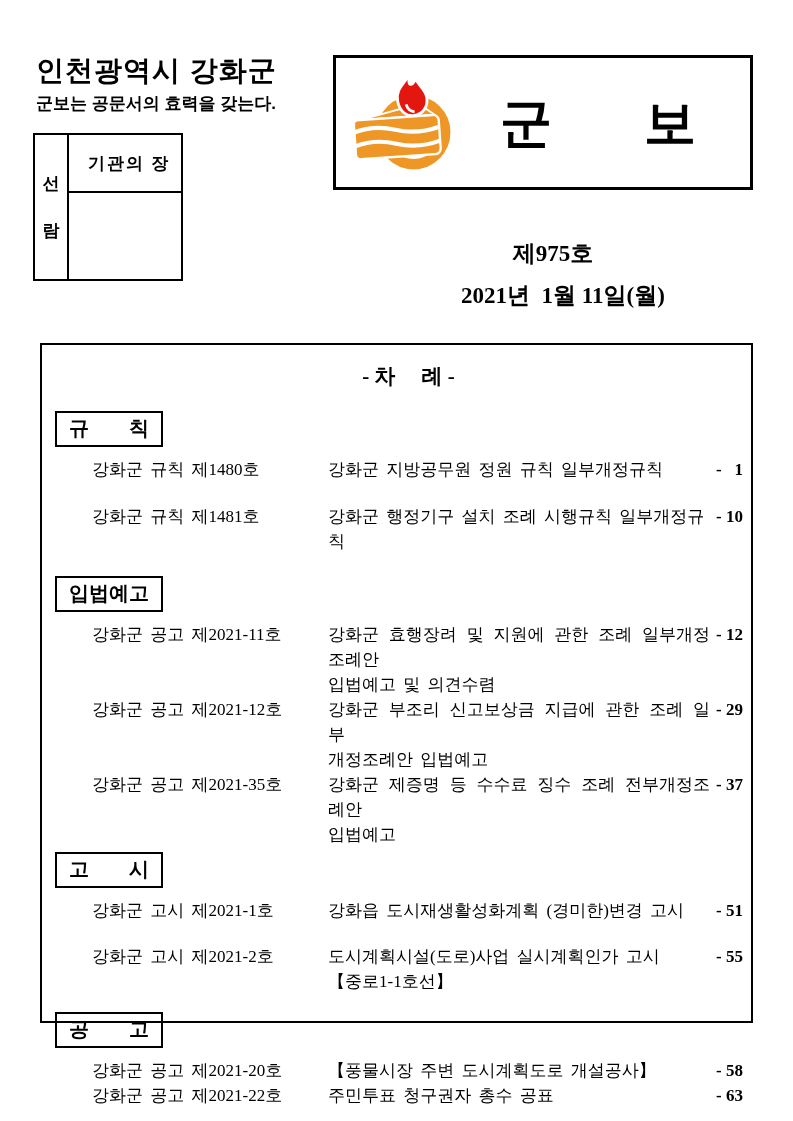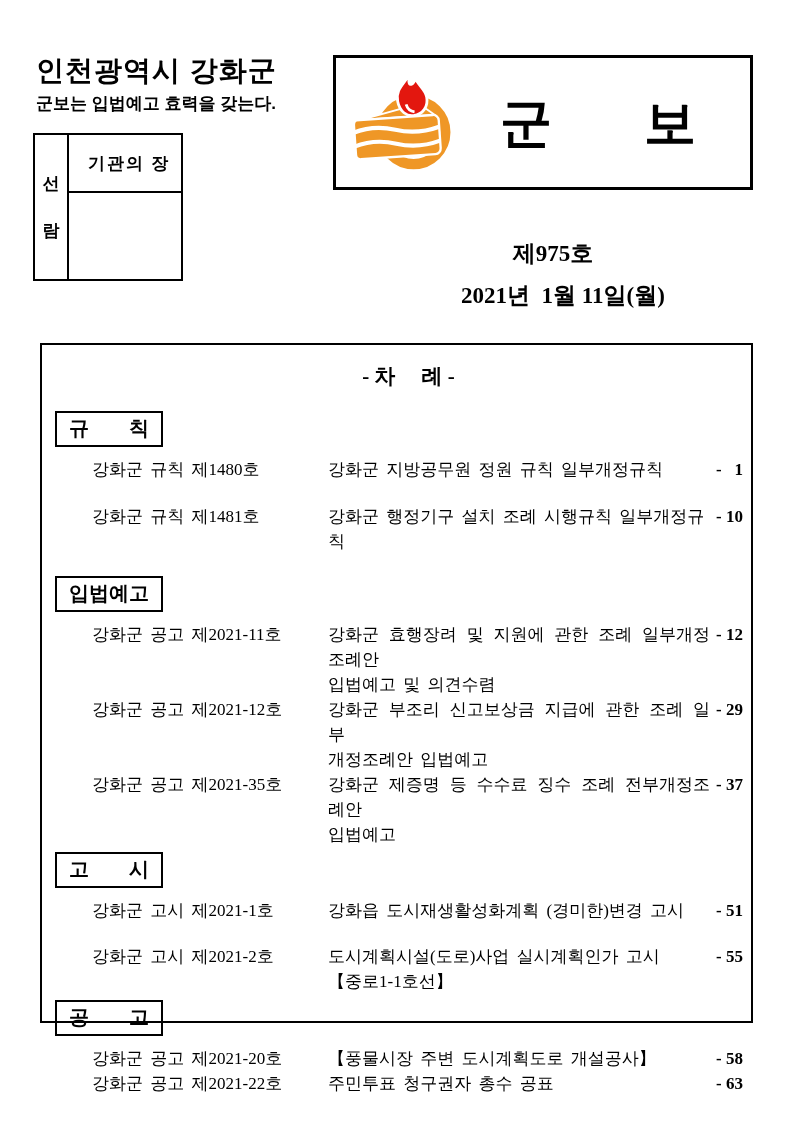--- a/index.html
+++ b/index.html
@@ -87,30 +87,30 @@
     padding-left:50px; font-size:17px; line-height:25px;
     word-spacing:3px;
   }
   .e-no{ width:236px; flex:none; white-space:pre; }
   .e-titles{ width:382px; flex:none; }
   .t1.stretch{ text-align:justify; text-align-last:justify; }
   .e-page{
     flex:1; display:flex; justify-content:space-between;
     padding:0 8px 0 6px; font-weight:700;
   }
-  .mt0{margin-top:0;} .mt3{margin-top:6px;} .mt5{margin-top:5px;}
+  .mt0{margin-top:0;} .mt3{margin-top:18px;} .mt5{margin-top:5px;}
   .mt10{margin-top:10px;} .mt21{margin-top:21px;} .mt22{margin-top:22px;}
 </style>
 </head>
 <body>
 
 <div class="page">
 
   <div class="org-title">인천광역시 강화군</div>
-  <div class="motto">군보는 입법예고 효력을 갖는다.</div>
+  <div class="motto">군보는 공문서의 효력을 갖는다.</div>
 
   <div class="stamp">
     <div class="stamp-left">
       <span>선</span>
       <span>람</span>
     </div>
     <div class="stamp-right">
       <div class="stamp-top">기관의 장</div>
       <div class="stamp-bottom"></div>
     </div>

